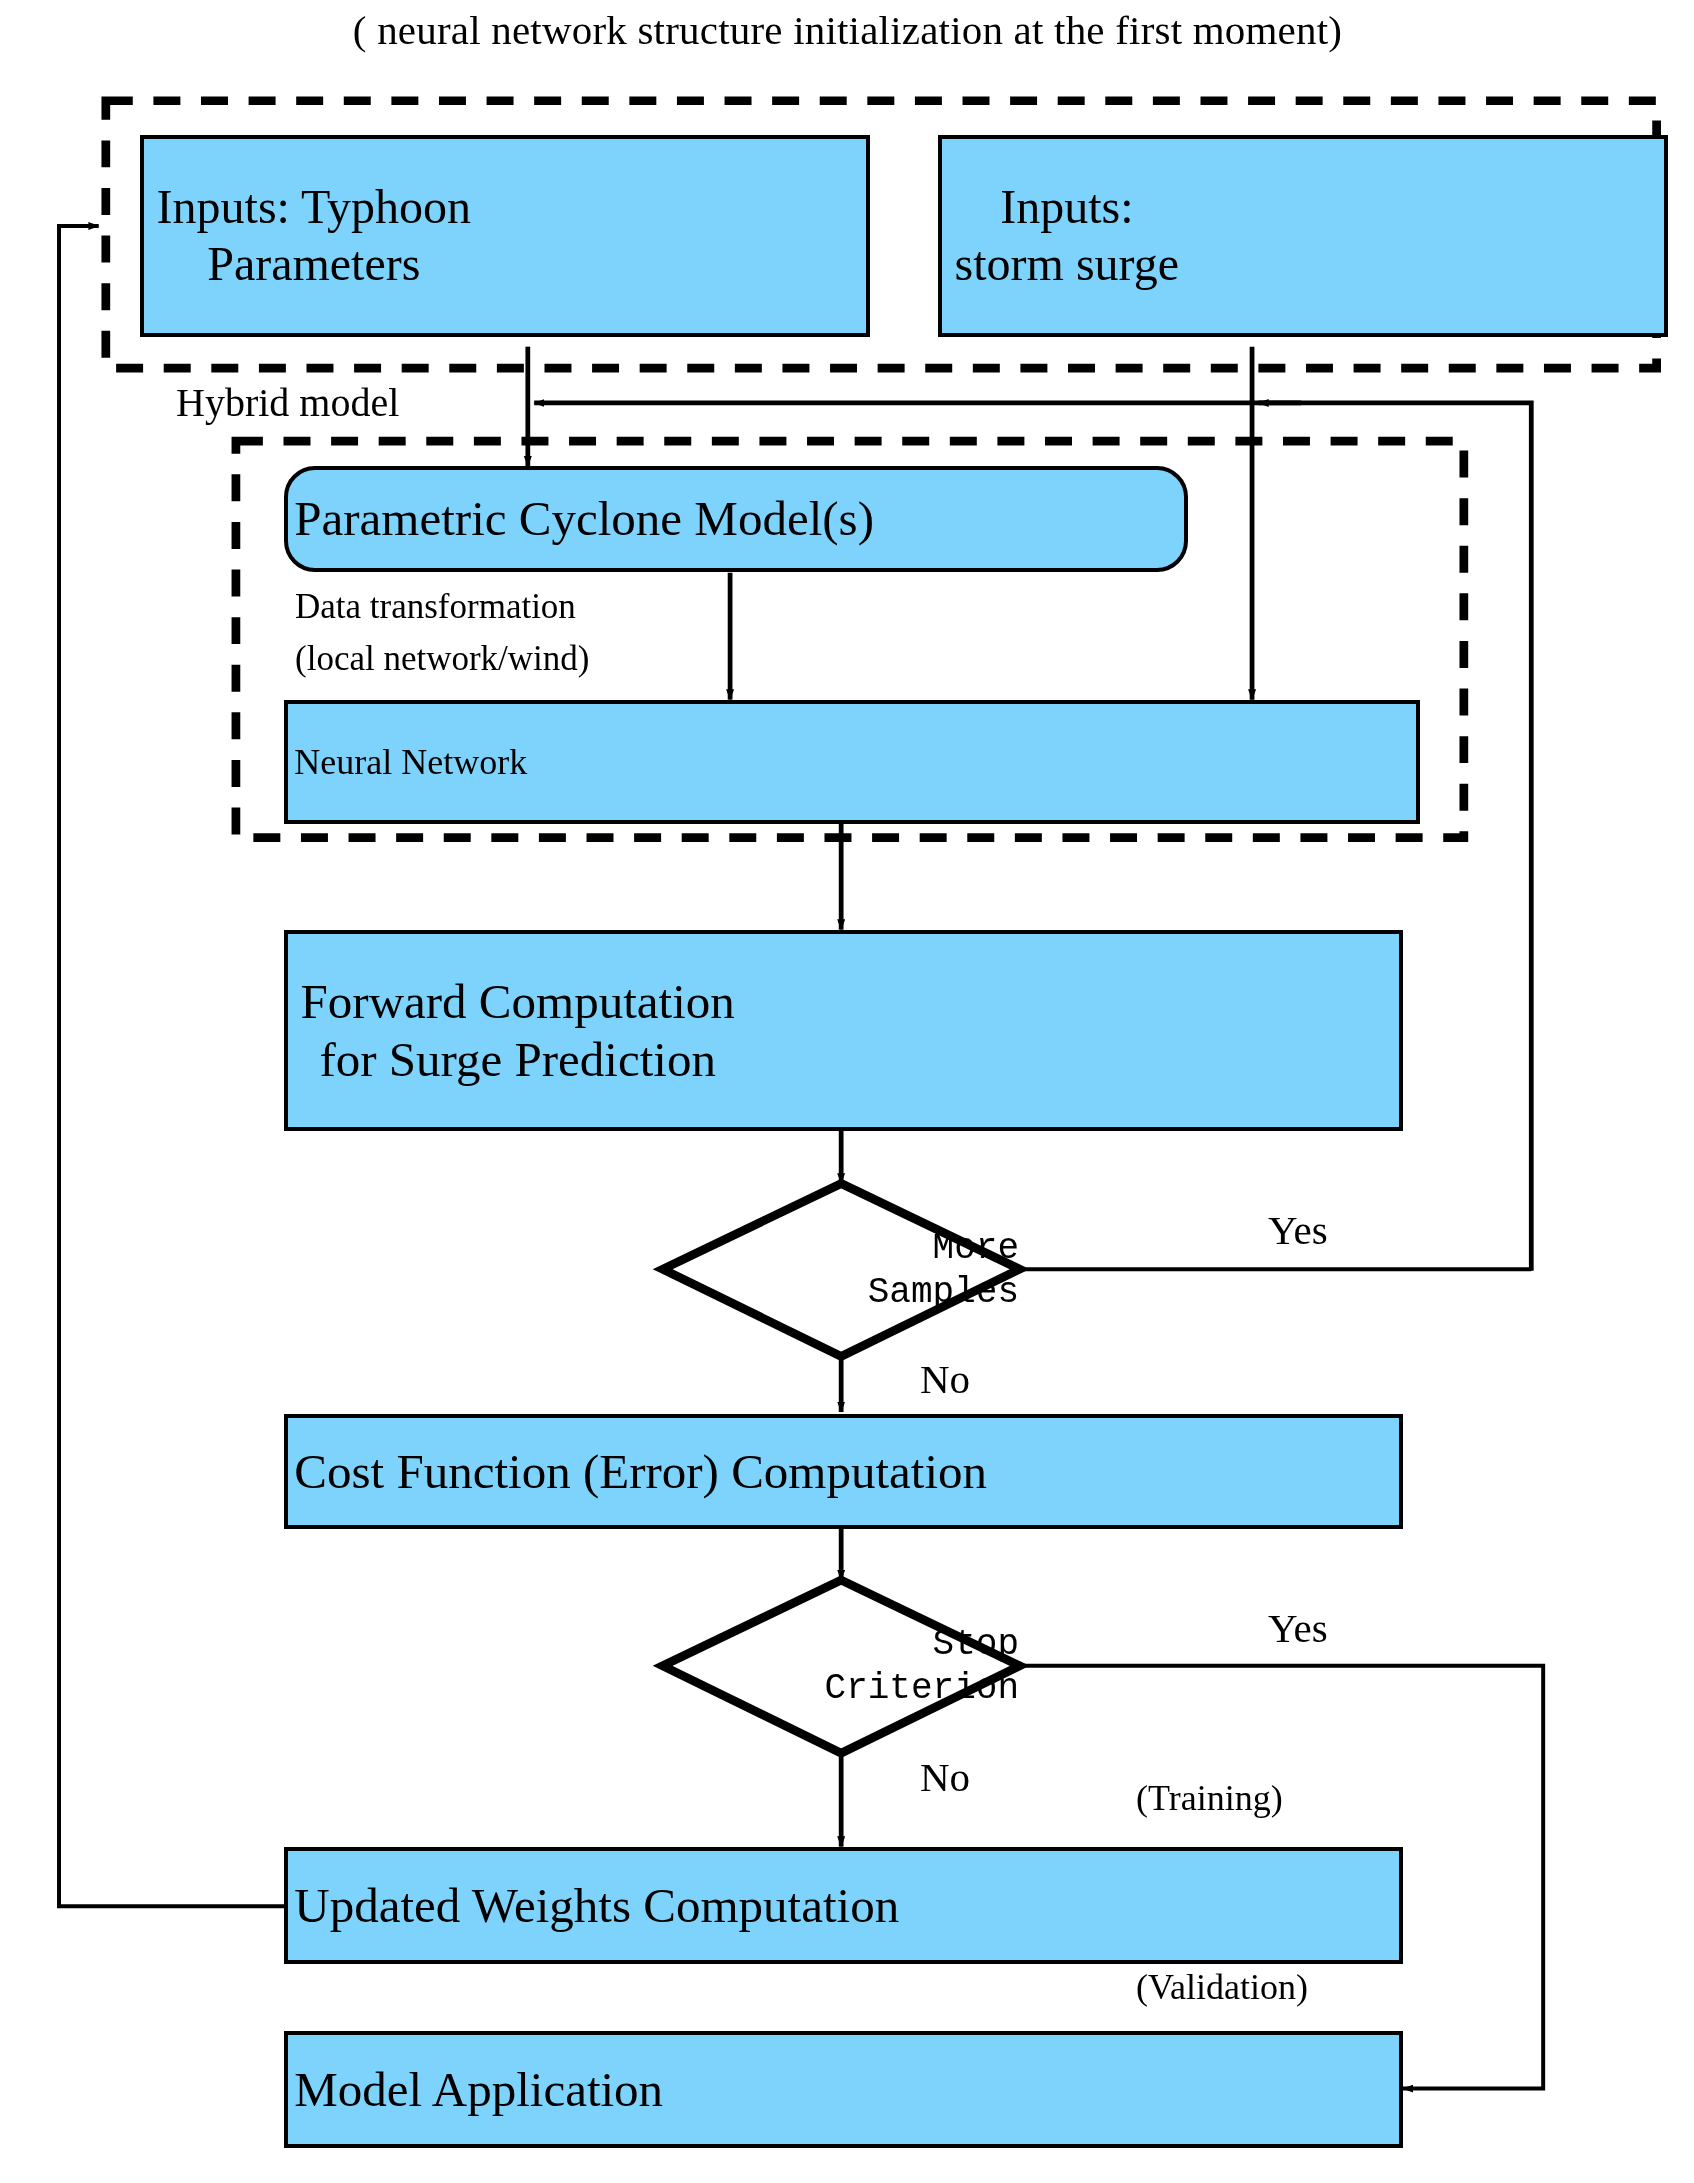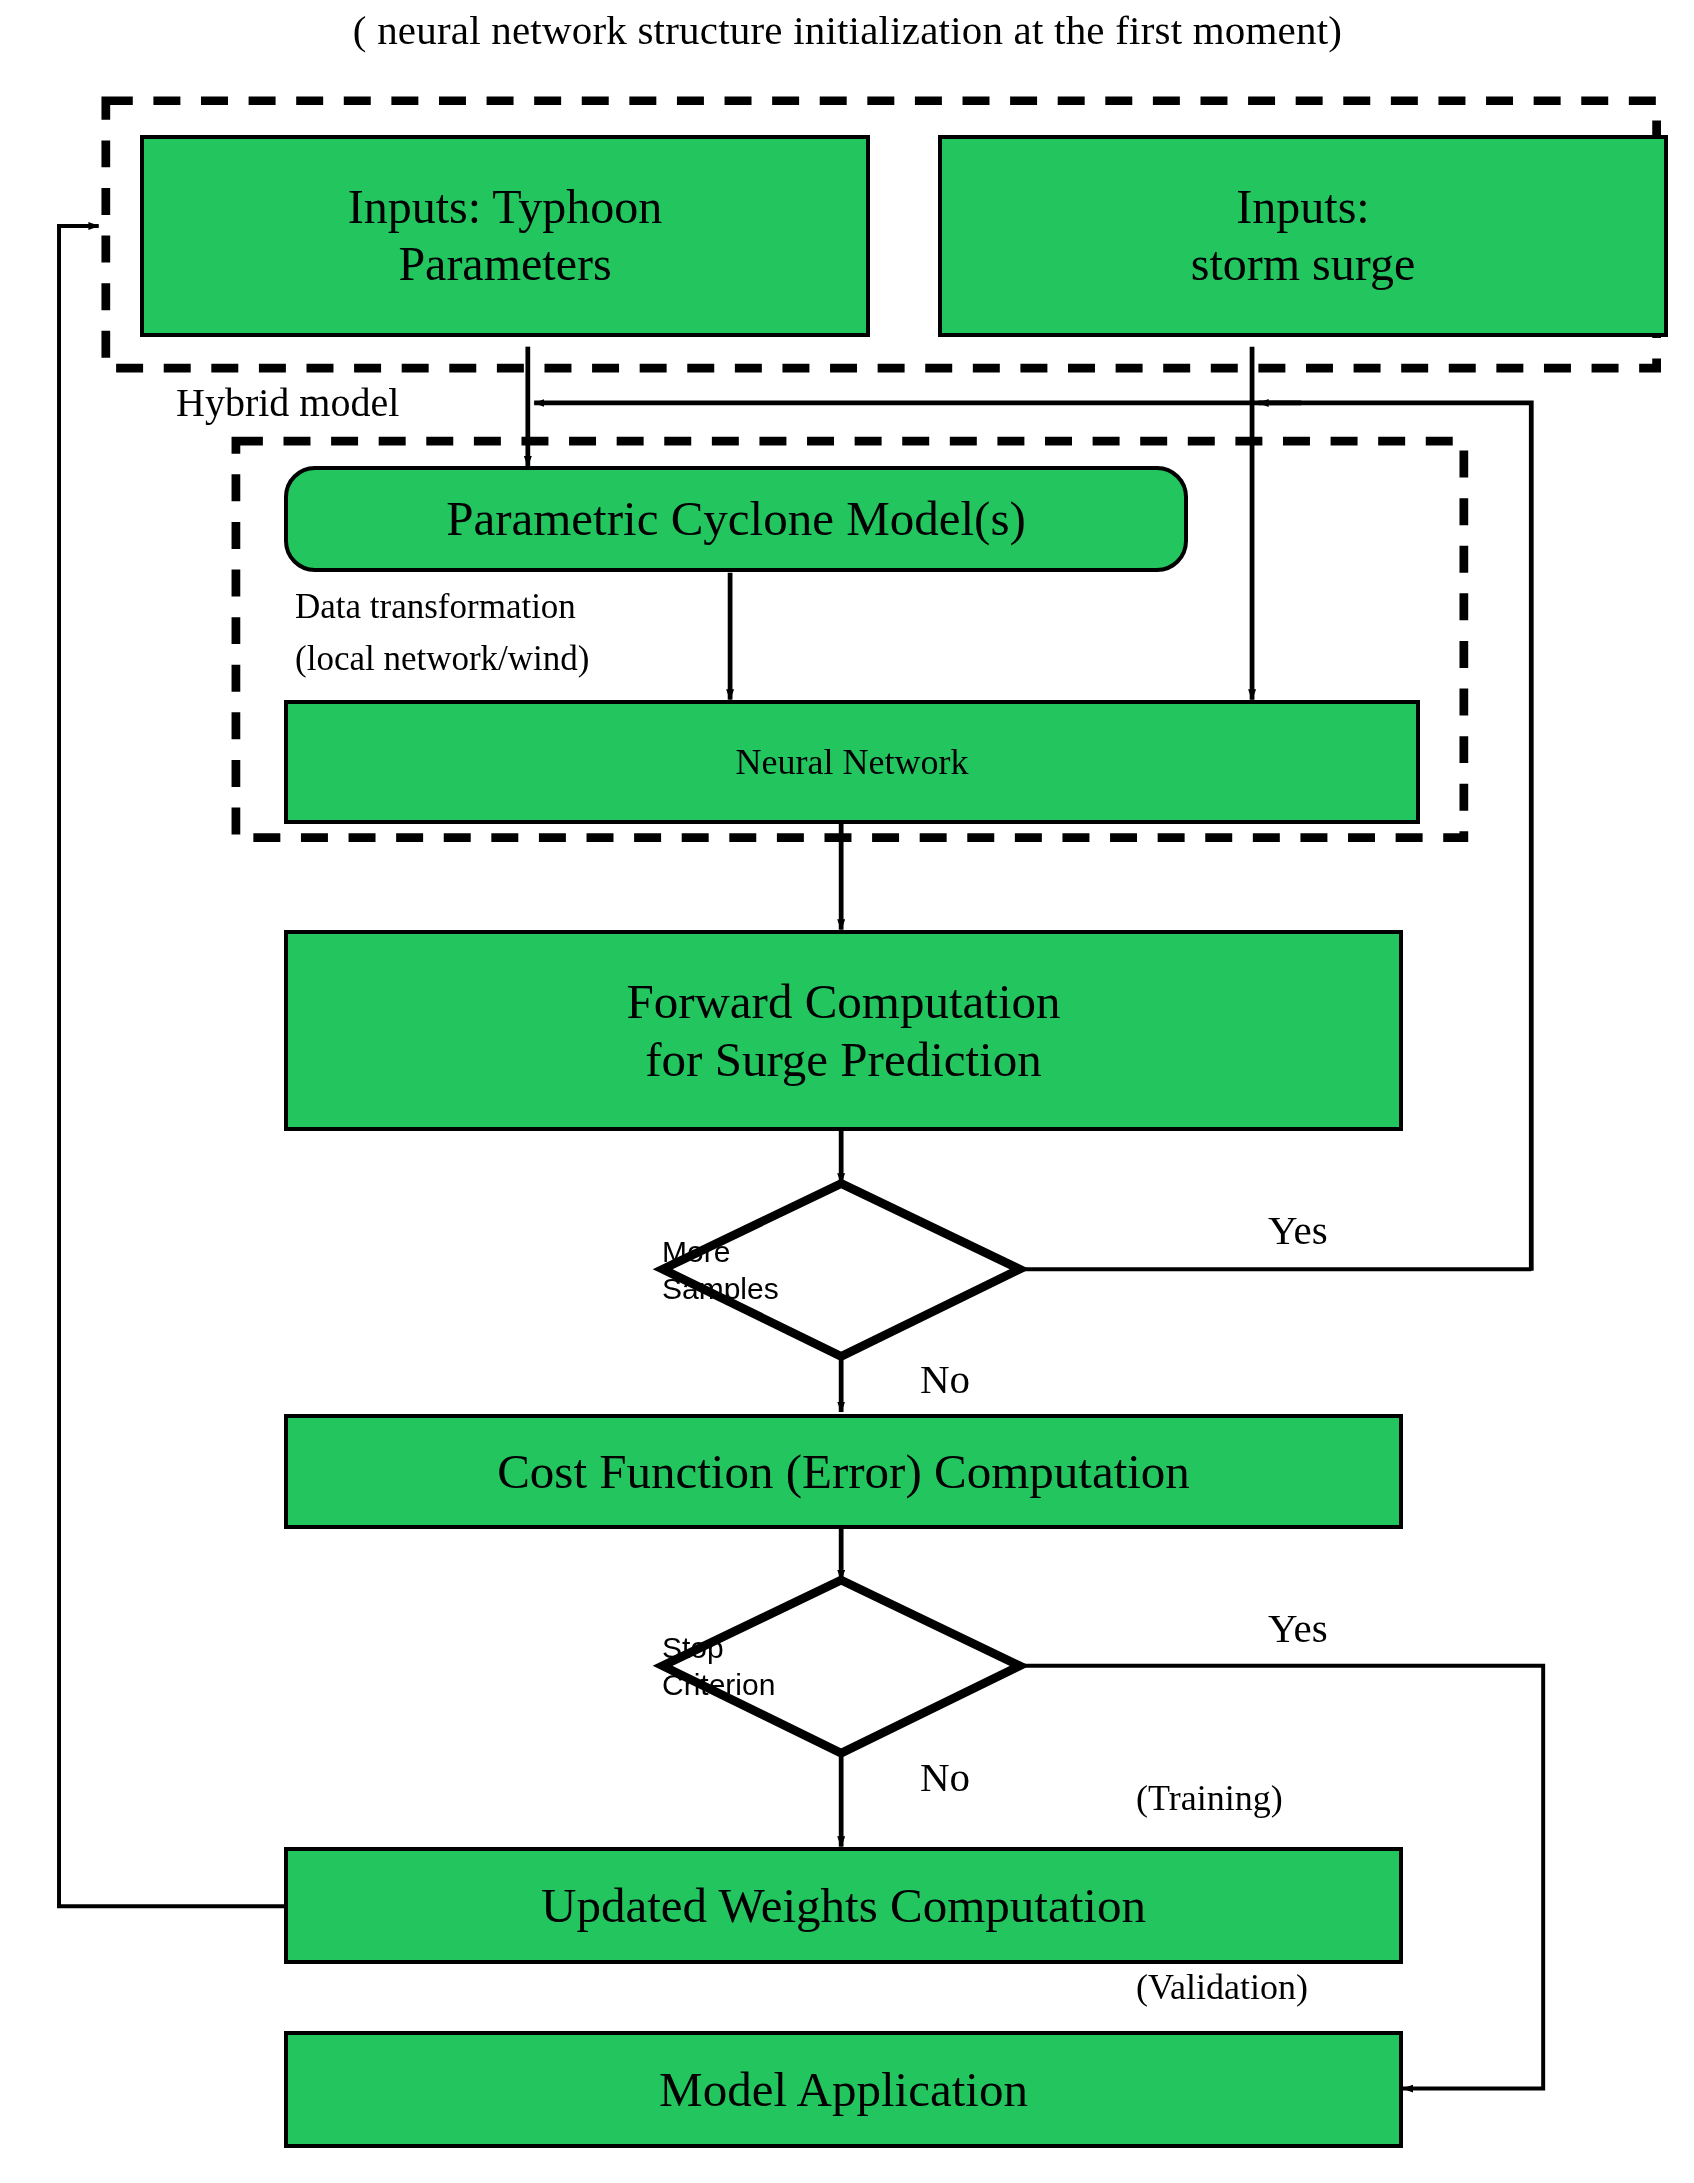--- a/index.html
+++ b/index.html
@@ -1,36 +1,36 @@
 <!DOCTYPE html>
 <html style="font-size:12.7px"><head>
 <meta charset="utf-8">
 <style>
   html,body{margin:0;padding:0;background:#ffffff;}
   body{width:1695px;height:2183px;position:relative;overflow:hidden;
        font-family:"Liberation Serif", serif;color:#000;}
   #stage{position:absolute;left:0;top:0;width:1695px;height:1950px;}
   svg#wires{position:absolute;left:0;top:0;width:1695px;height:2183px;}
 
-  .node{position:absolute;box-sizing:border-box;background:#22c55e;
-        display:flex;align-items:center;justify-content:center;text-align:center;
+  .node{position:absolute;box-sizing:border-box;background:#7dd3fc;
+        display:flex;align-items:center;text-align:center;
         border:4px solid #000;line-height:1.18;}
   .node span{display:block;padding:0 6.3px;}
 
   .title{position:absolute;left:0;top:6.3px;width:1695px;text-align:center;
          font-size:41px;letter-spacing:0.2px;}
 
   .lbl{position:absolute;white-space:pre;}
   .lbl-serif{font-family:"Liberation Serif", serif;}
 
   .dnode{position:absolute;width:0;height:0;}
   .diamond-text{position:absolute;left:0;top:0;width:100%;height:100%;
-                display:flex;flex-direction:column;align-items:flex-start;
-                justify-content:center;font-family:Liberation Sans, sans-serif;
-                font-size:30px;line-height:1.22;}
+                display:flex;flex-direction:column;align-items:flex-end;
+                justify-content:center;font-family:Liberation Mono, monospace;
+                font-size:36px;line-height:1.22;}
 </style>
 </head>
 <body>
 
 <div id="stage">
 
   <div class="title">( neural network structure initialization  at the first moment)</div>
 
   <svg id="wires" viewBox="0 0 2136 2752">
     <defs>

